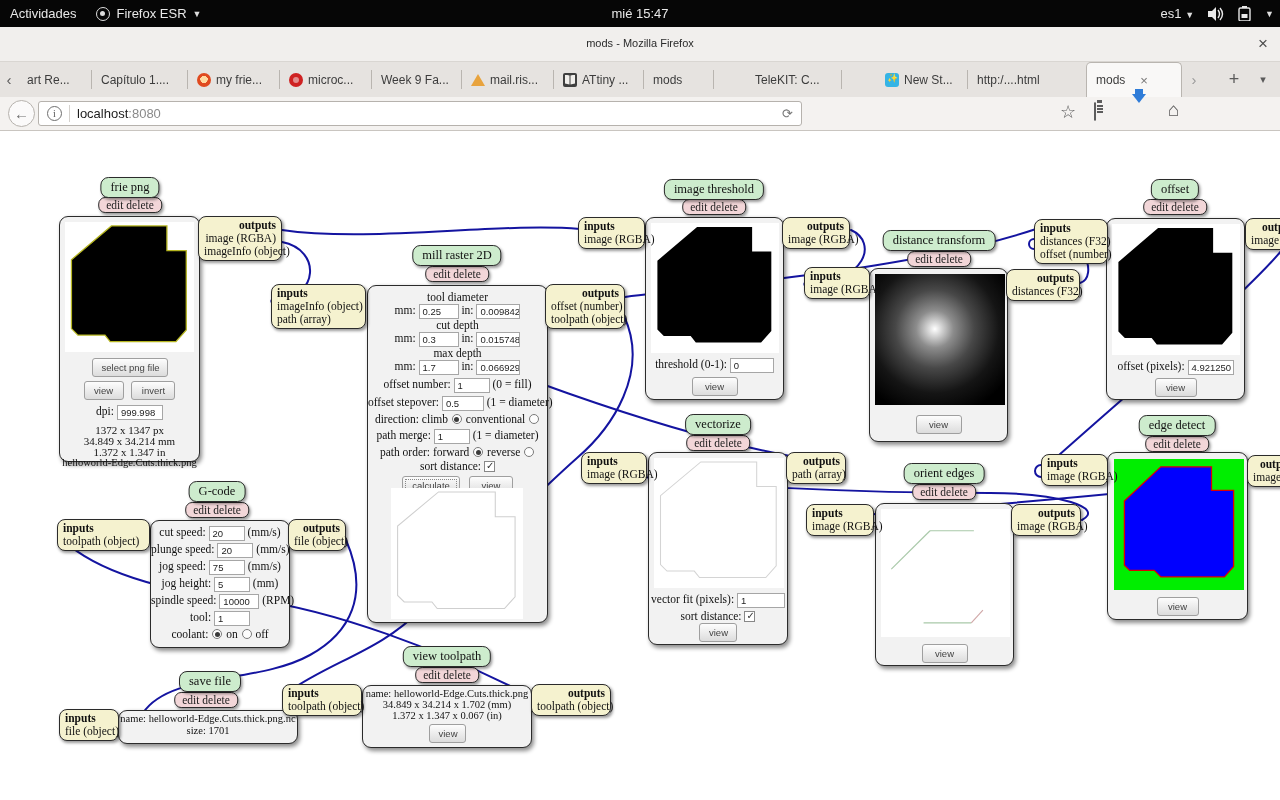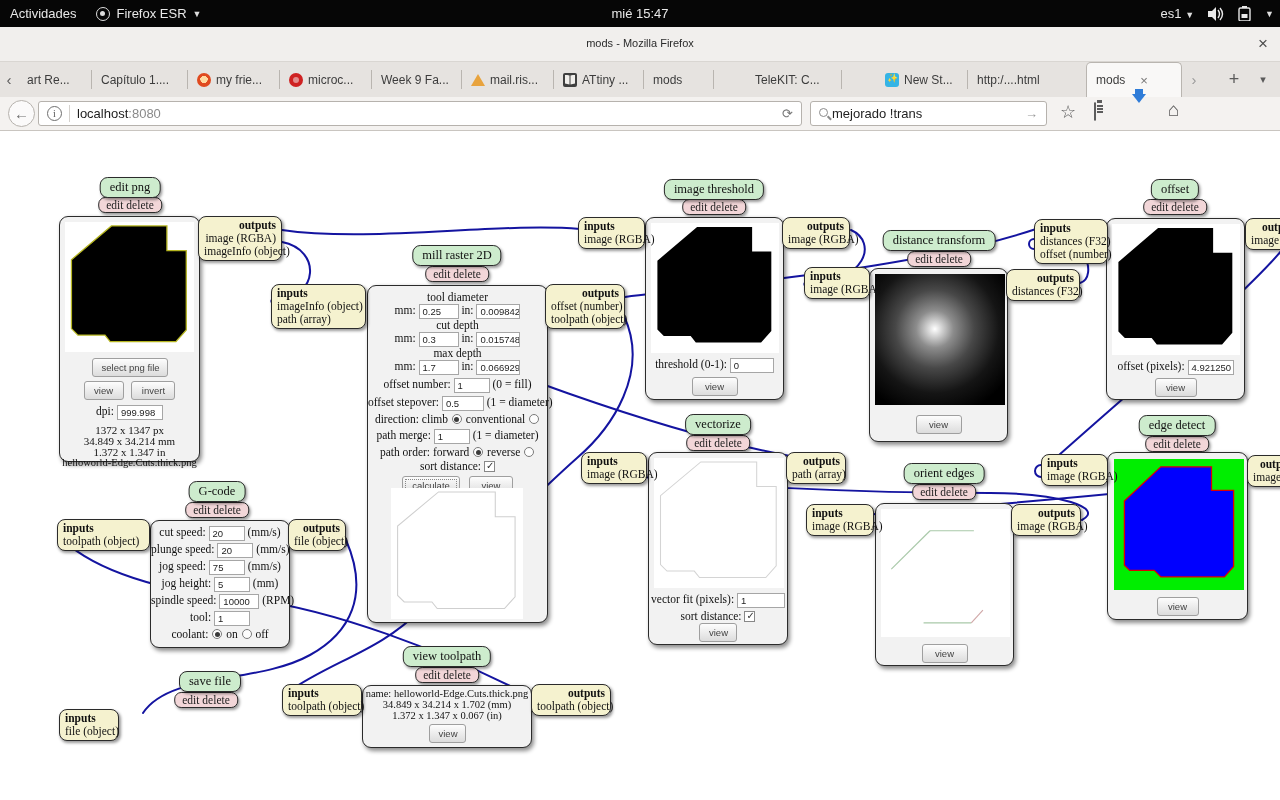--- a/index.html
+++ b/index.html
@@ -204,25 +204,20 @@
 </div>
 
 <div id="navbar">
   <div id="back-btn">←</div>
   <div id="urlbar">
     <span id="url-info">i</span>
     <span id="url-divider"></span>
     <span class="url-host">localhost</span>
     <span class="url-rest">:8080</span>
     <span id="reload-icon">⟳</span>
-  </div>
-  <div id="searchbar">
-    <span class="mag"></span>
-    <span>mejorado !trans</span>
-    <span id="search-go">→</span>
   </div>
   <div class="navicon" style="left:1060px;font-size:18px;top:4px;">☆</div>
   <div class="navicon" style="left:1094px;"><span class="clip"></span></div>
   <div class="navicon" style="left:1132px;"><span class="dl-arrow"></span></div>
   <div class="navicon" style="left:1168px;font-size:19px;top:2px;">⌂</div>
   <div class="navicon" style="left:1206px;"><span class="pocket"></span></div>
   <div class="navicon" style="left:1246px;"><span class="bars"></span></div>
 </div>
 
 <div id="content">
@@ -251,21 +246,21 @@
       <circle cx="1037" cy="108" r="2.6"></circle>
         <circle cx="1044" cy="338" r="2.6"></circle>
         <circle cx="809" cy="388" r="2.6"></circle>
       <circle cx="584" cy="338" r="2.6"></circle>
         <circle cx="60" cy="407" r="2.6"></circle>
         <circle cx="62" cy="595" r="2.6"></circle>
       <circle cx="285" cy="570" r="2.6"></circle>
     </g>
   </svg>
 
-  <div class="mlabel" style="left:130px;top:46px;">edit png</div>
+  <div class="mlabel" style="left:130px;top:46px;">frie png</div>
   <div class="editdel" style="left:130px;top:66px;">edit delete</div>
   <div class="panel" style="left:59px;top:85px;width:141px;height:246px;">
     <svg class="pimg" style="left:5px;top:5px;" width="129" height="130" viewBox="0 0 100 100" preserveAspectRatio="none">
       <rect width="100" height="100" fill="#fff"></rect>
       <polygon points="36,3 79,3 79,22 94,22 94,83 86,92 35,92 31,87 10,87 5,82 5,29" fill="#000" stroke="#b5b520" stroke-width="1"></polygon>
     </svg>
     <div class="srow" style="top:141px;"><span class="btn" style="width:76px;">select png file</span></div>
     <div class="srow" style="top:164px;">
       <span class="btn" style="width:40px;margin-right:5px;">view</span>
       <span class="btn" style="width:44px;">invert</span>
@@ -532,20 +527,24 @@
     <div class="ptitle">inputs</div>
     <div>toolpath (object)</div>
   </div>
   <div class="port out" style="left:288px;top:388px;width:58px;">
     <div class="ptitle">outputs</div>
     <div>file (object)</div>
   </div>
 
   <div class="mlabel" style="left:210px;top:540px;">save file</div>
   <div class="editdel" style="left:206px;top:561px;">edit delete</div>
+  <div class="panel" style="left:118px;top:579px;width:180px;height:34px;">
+    <div class="srow" style="top:2px;font-size:10.5px;">name: helloworld-Edge.Cuts.thick.png.nc</div>
+    <div class="srow" style="top:14px;font-size:10.5px;">size: 1701</div>
+  </div>
   <div class="port in" style="left:59px;top:578px;width:60px;">
     <div class="ptitle">inputs</div>
     <div>file (object)</div>
   </div>
 
   <div class="mlabel" style="left:447px;top:515px;">view toolpath</div>
   <div class="editdel" style="left:447px;top:536px;">edit delete</div>
   <div class="panel" style="left:362px;top:554px;width:170px;height:63px;">
     <div class="srow" style="top:2px;font-size:10.5px;">name: helloworld-Edge.Cuts.thick.png</div>
     <div class="srow" style="top:13px;font-size:10.5px;">34.849 x 34.214 x 1.702 (mm)</div>

